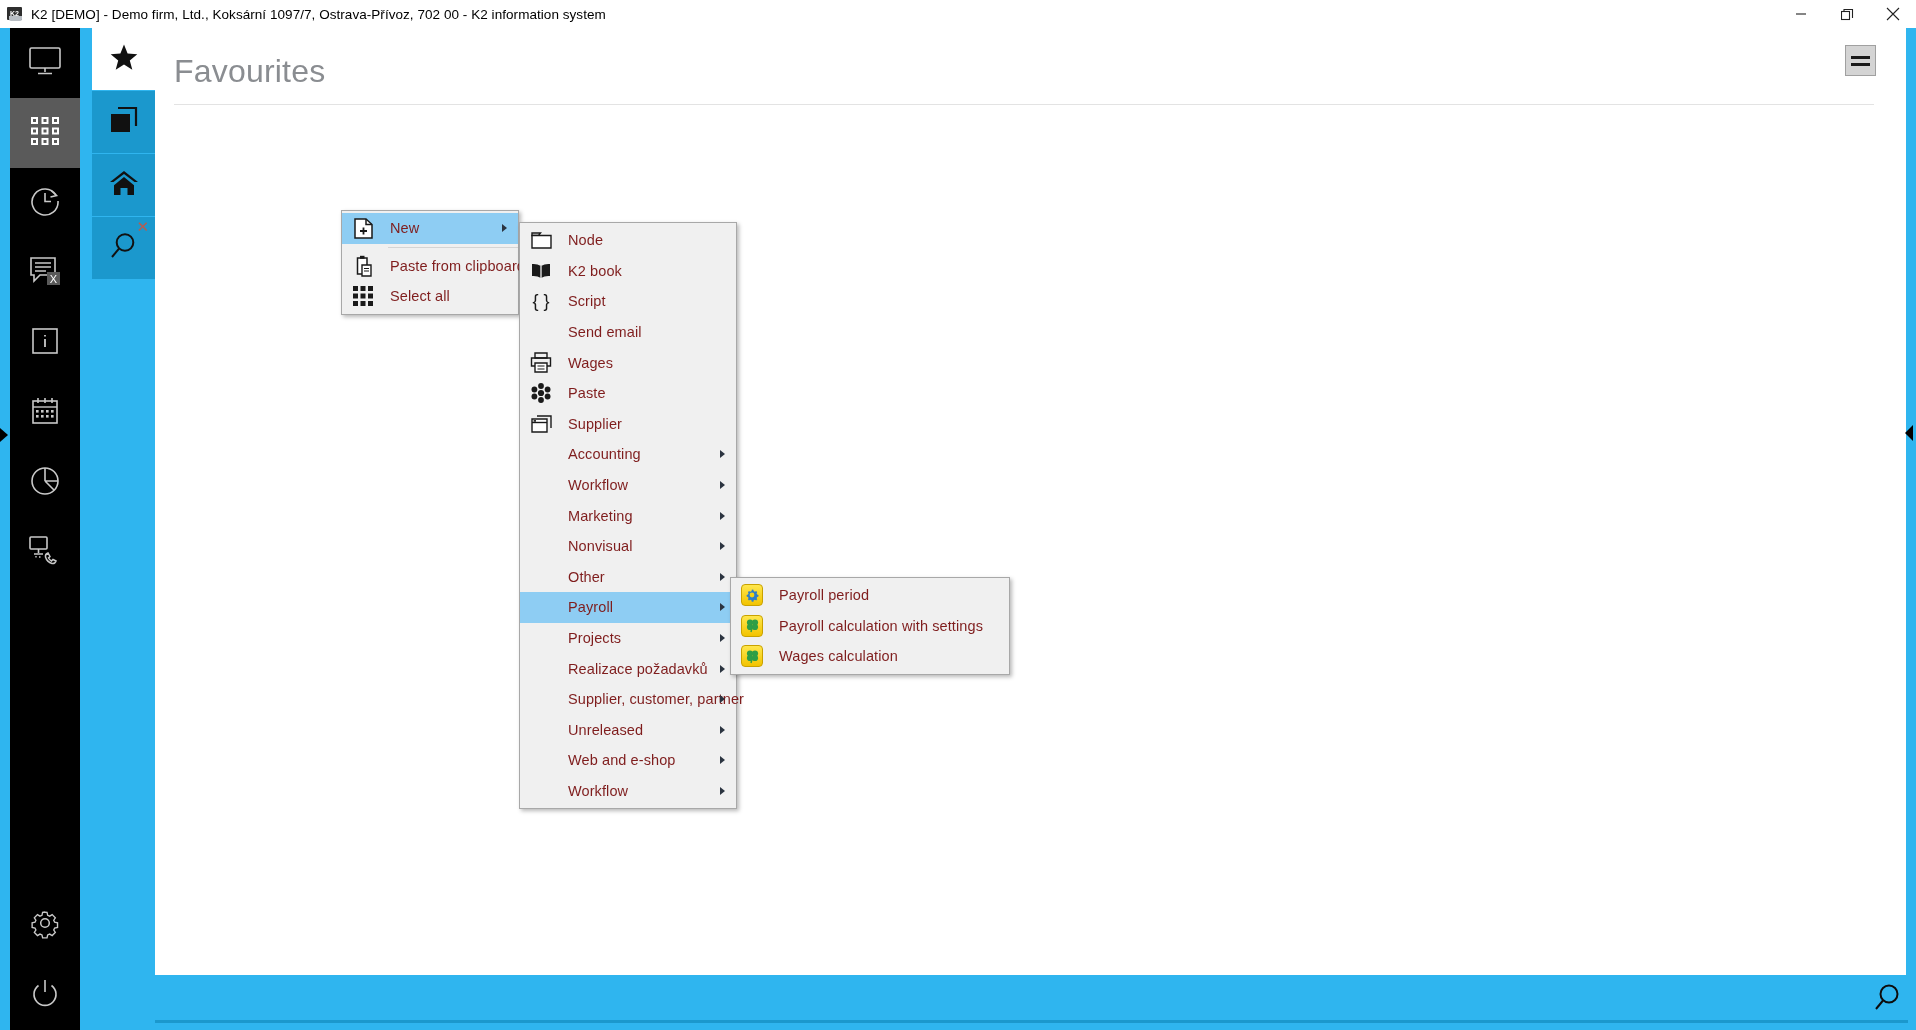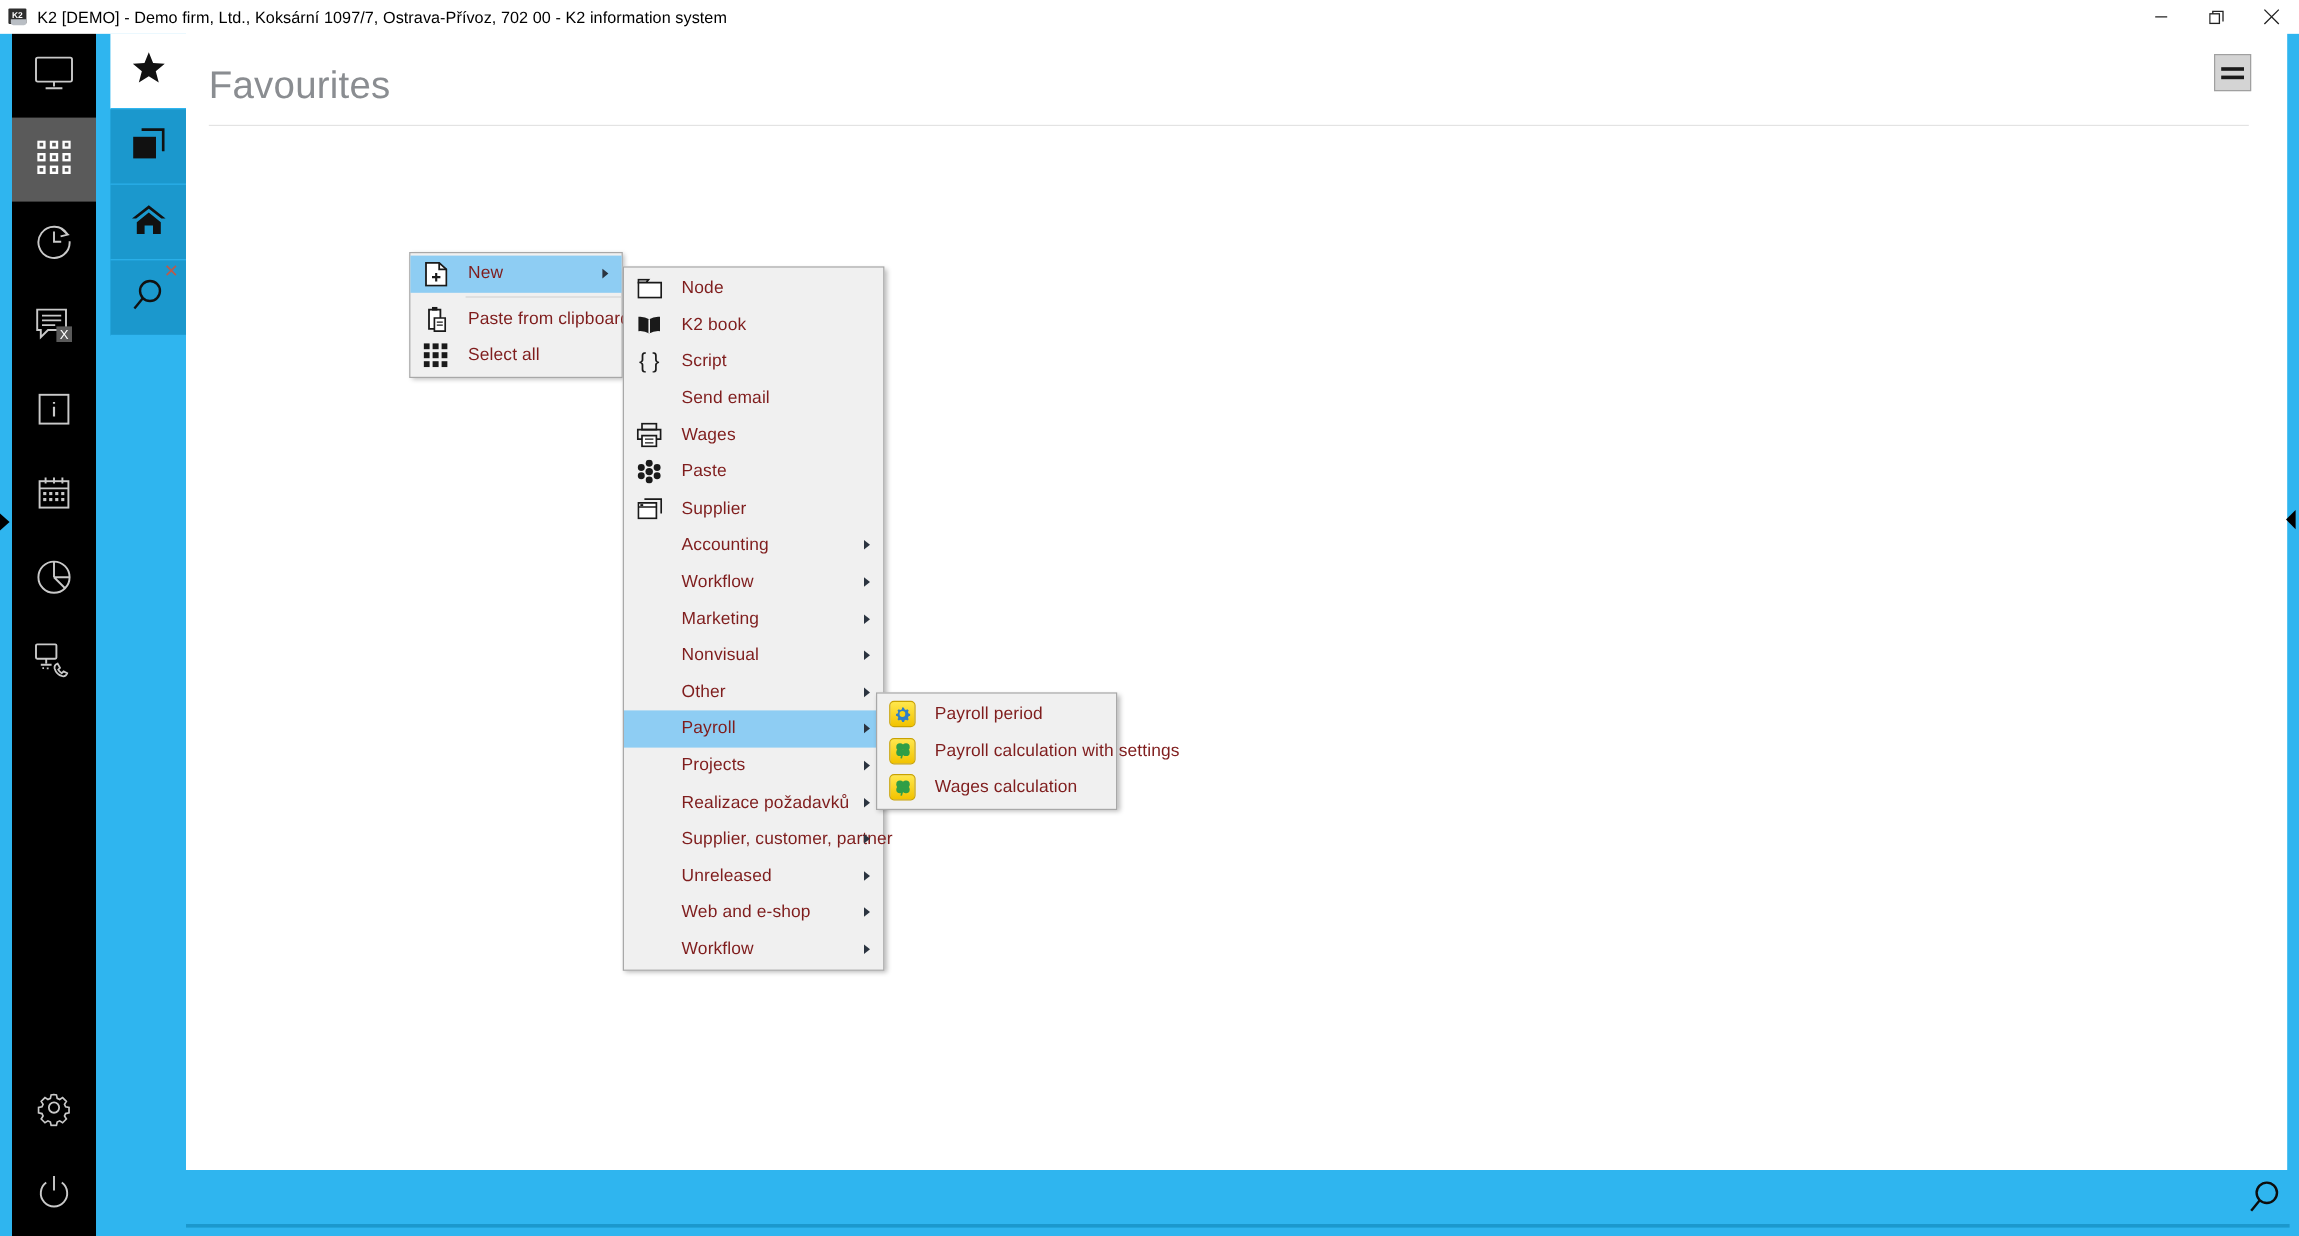--- a/index.html
+++ b/index.html
@@ -205,21 +205,21 @@
     border-bottom: 4.5px solid transparent;
     border-left: 5.5px solid #2b3440;
   }
   .menu-sep {
     height: 1px; background: #d4d4d4;
     margin: 3px 0 3px 46px;
   }
 
   #menu-context { left: 341px; top: 210px; width: 178px; }
   #menu-new     { left: 519px; top: 222px; width: 218px; }
-  #menu-payroll { left: 730px; top: 577px; width: 201px; }
+  #menu-payroll { left: 730px; top: 577px; width: 280px; }
 
   #menu-new .menu-item { height: 30.6px; }
   #menu-new .menu-label { }
   .yellow-icon {
     width: 22px; height: 22px;
     border-radius: 4px;
     background: linear-gradient(#ffe74d, #f2c300);
     border: 1px solid #c9a200;
     display: flex; align-items: center; justify-content: center;
   }

